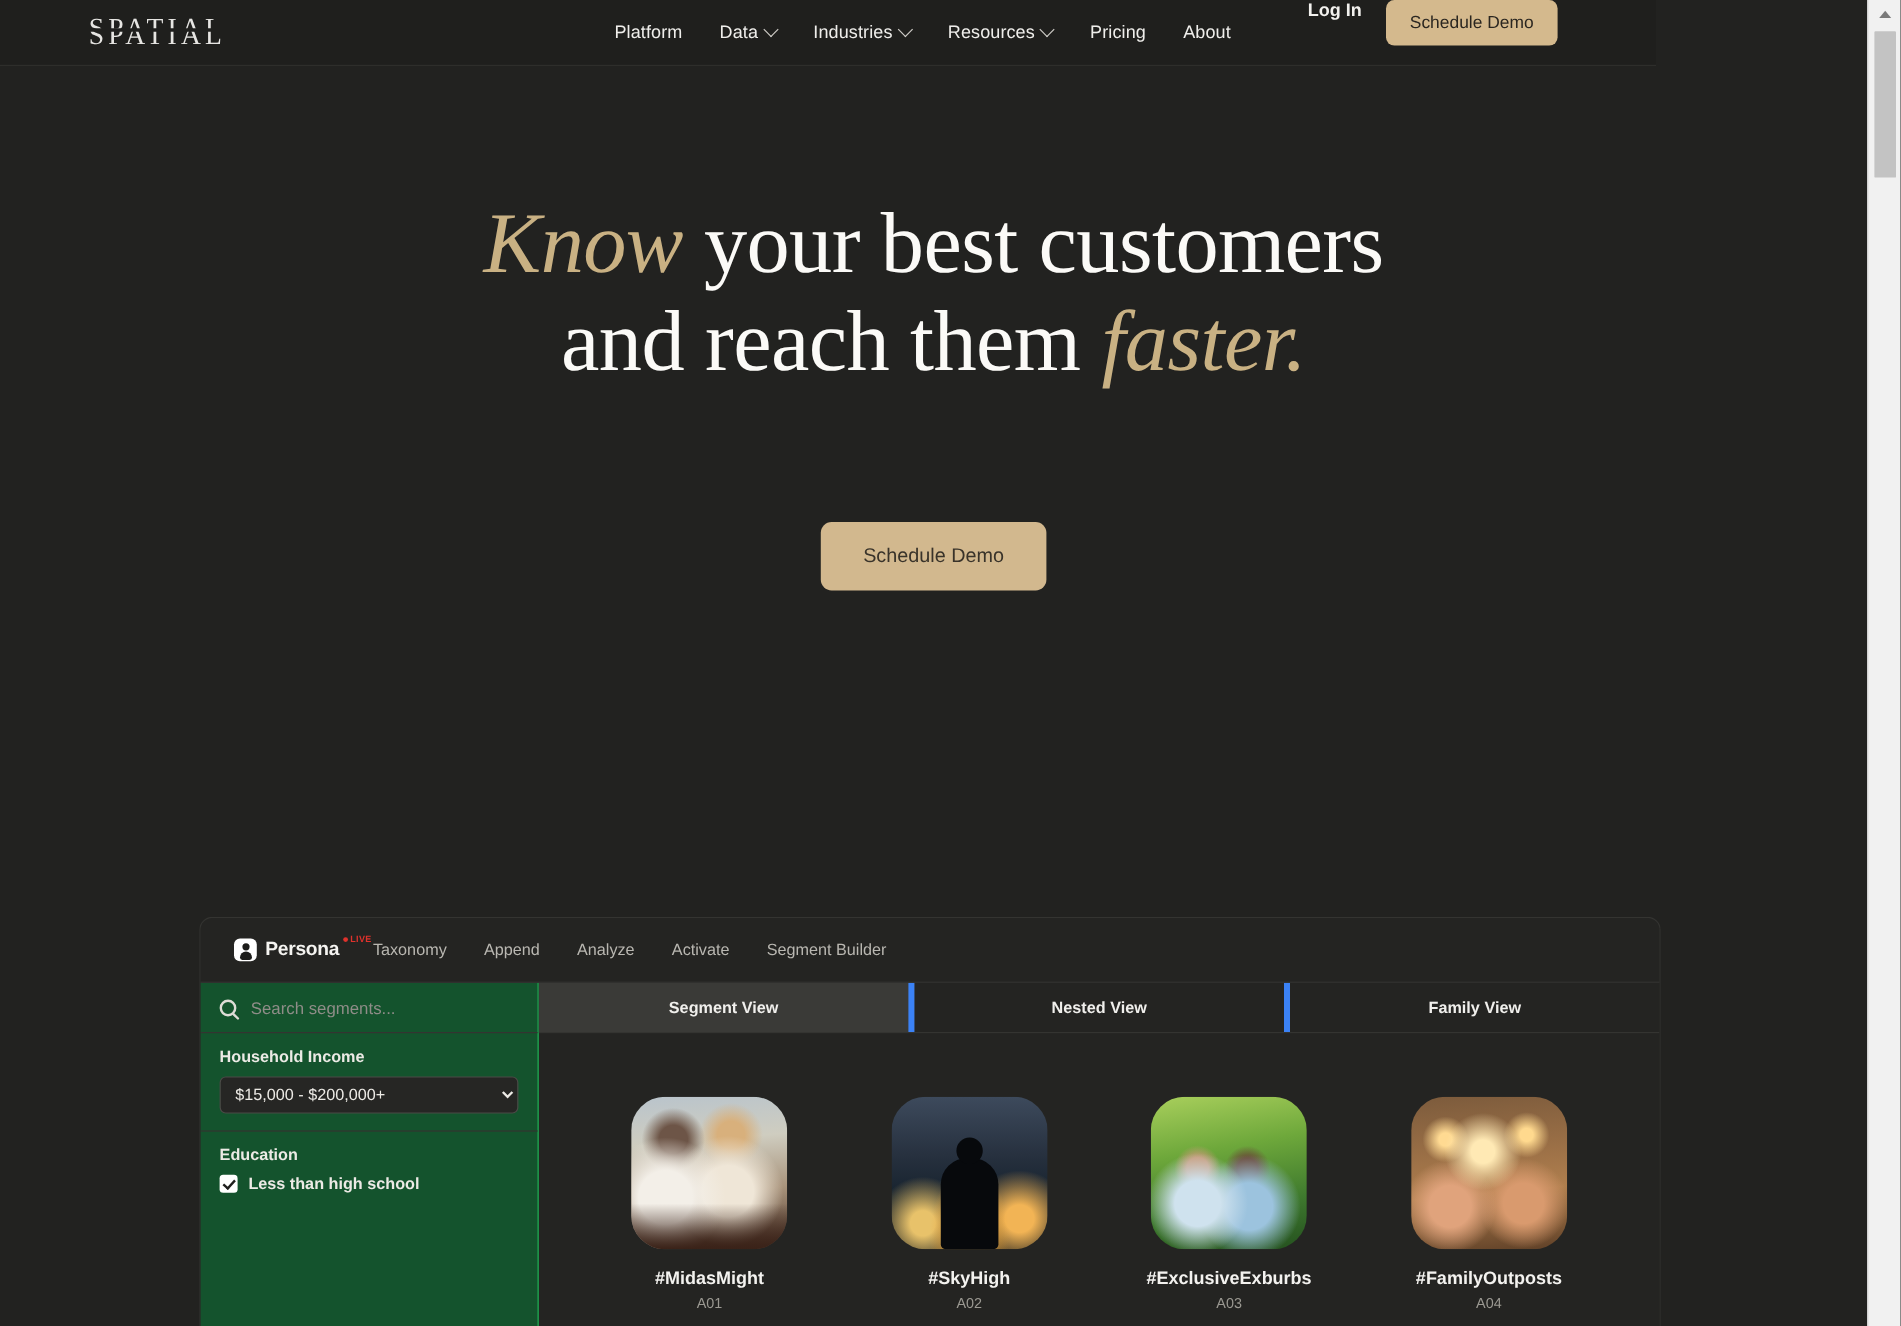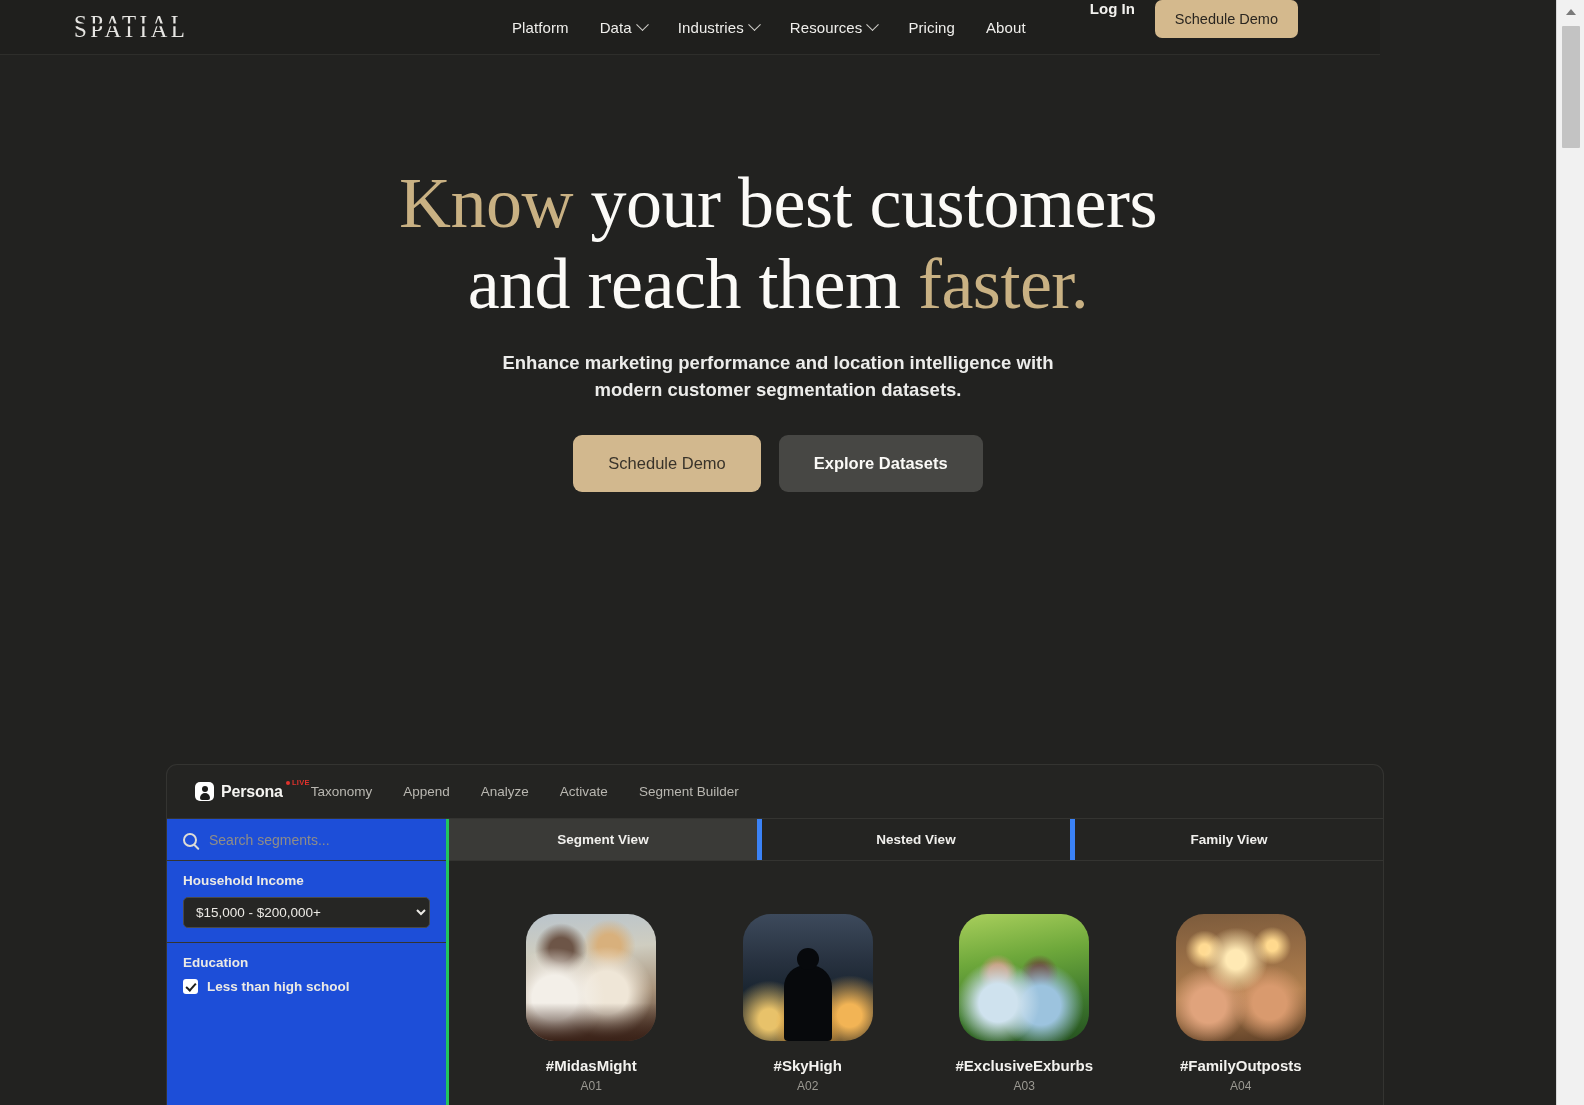--- a/index.html
+++ b/index.html
@@ -134,20 +134,21 @@
     text-align: center;
     font-family: "Liberation Serif", serif;
     color: #fbfaf7;
     font-size: 72px;
     line-height: 1.02;
     font-weight: 400;
     letter-spacing: -0.5px;
   }
   #headline .accent {
     color: #c9b183;
+    font-style: italic;
   }
   #headline .l2 { display: block; margin-top: 8px; }
 
   #subhead {
     position: absolute;
     top: 294px;
     left: 50%;
     transform: translateX(-50%);
     width: 560px;
     text-align: center;
@@ -266,22 +267,22 @@
 
   #app-body {
     display: flex;
     height: 287px;
   }
 
   
   #sidebar {
     width: 282px;
     flex: 0 0 282px;
-    border-right: 3px solid #22c55e;
-    background: #1d4ed8;
+    border-right: 1px solid #22c55e;
+    background: #14532d;
   }
   #search-row {
     height: 42px;
     display: flex;
     align-items: center;
     gap: 12px;
     padding-left: 16px;
     border-bottom: 1px solid #343431;
   }
   #search-icon {
@@ -560,25 +561,23 @@
       </div>
     </div>
 
     <div id="hero">
 
       <h1 id="headline">
         <span class="accent">Know</span><span> your best customers</span>
         <span class="l2"><span>and reach them </span><span class="accent">faster.</span></span>
       </h1>
 
-      <p id="subhead">Enhance marketing performance and location intelligence with modern customer segmentation datasets.</p>
 
       <div id="hero-cta">
         <button class="cta primary">Schedule Demo</button>
-        <button class="cta secondary">Explore Datasets</button>
       </div>
     </div>
 
     <div id="mockup">
 
       <div id="app-bar">
         <div id="persona-brand">
           <span id="persona-icon"></span>
           <span id="persona-name">Persona</span>
           <span id="live-badge">

